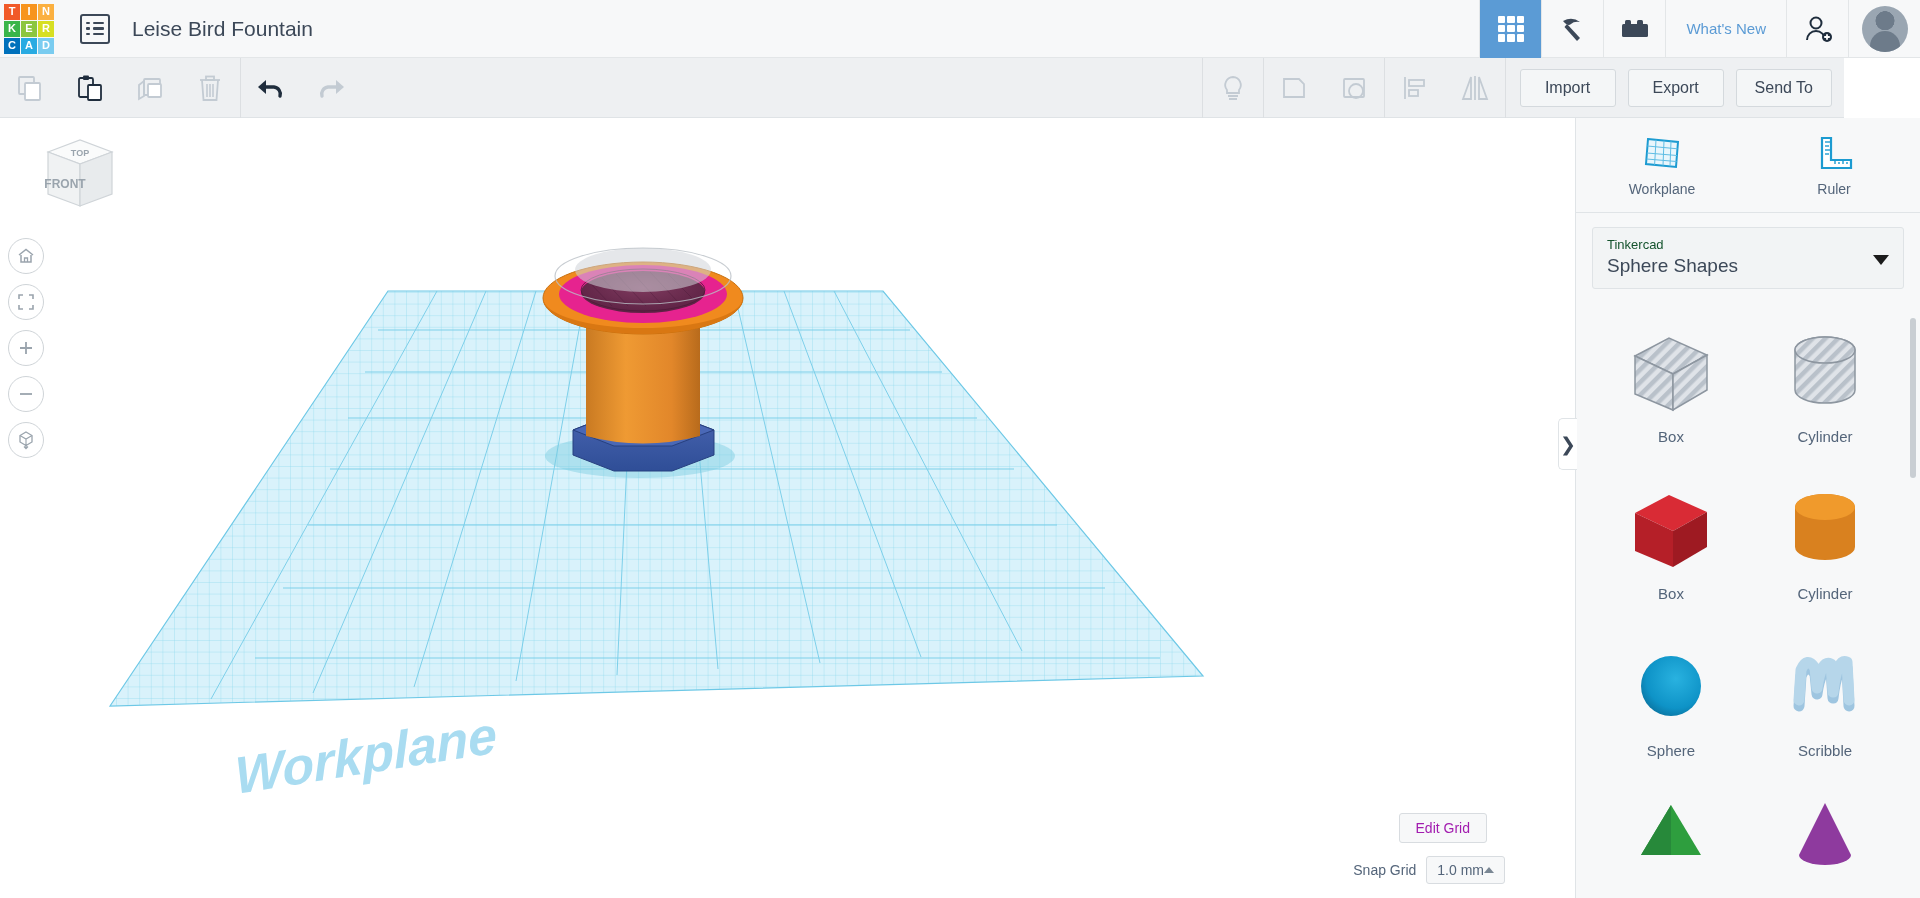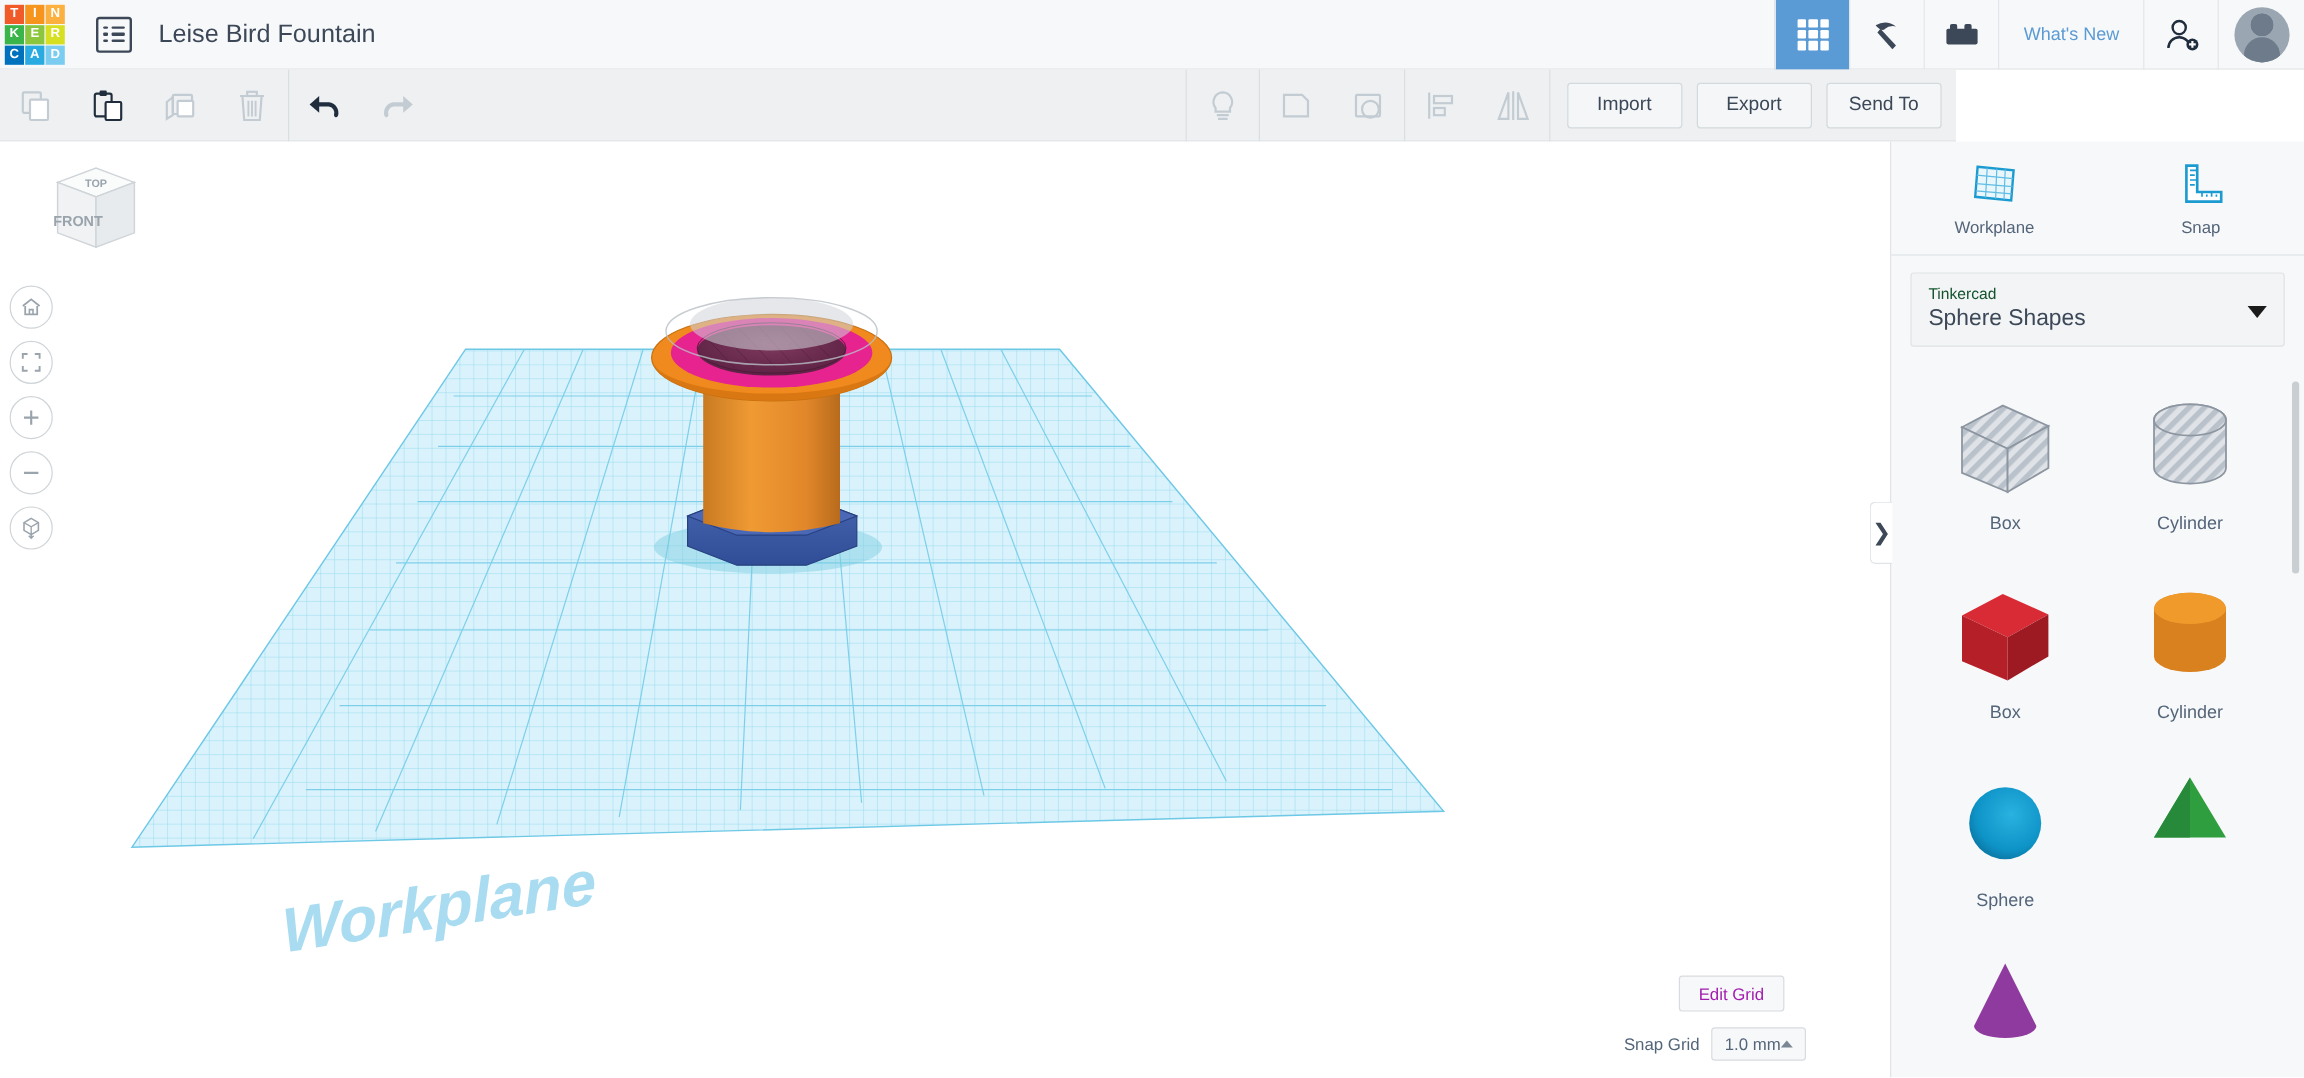--- a/index.html
+++ b/index.html
@@ -66,21 +66,21 @@
     background: radial-gradient(circle at 50% 32%, #6d7b8a 0 24%, #9aa6b2 25% 100%);
     position: relative; overflow: hidden; cursor: pointer;
   }
   .avatar::after {
     content: ""; position: absolute; left: 50%; top: 56%; transform: translateX(-50%);
     width: 30px; height: 30px; border-radius: 50% 50% 0 0; background: #6d7b8a;
   }
 
   
   .toolbar {
-    position: absolute; top: 58px; left: 0; width: 1630px; height: 60px;
+    position: absolute; top: 58px; left: 0; width: 1844px; height: 60px;
     background: #eef0f2; border-bottom: 1px solid #dfe3e6;
     display: flex; align-items: center;
   }
   .tb-group { display: flex; align-items: center; height: 60px; }
   .tb-btn {
     width: 60px; height: 60px; display: flex; align-items: center; justify-content: center;
     cursor: pointer;
   }
   .tb-sep { width: 1px; height: 60px; background: #dcdfe2; }
   .spacer { flex: 1; }
@@ -477,21 +477,21 @@
             <line x1="13" y1="9" x2="19" y2="9"></line>
             <line x1="13" y1="13" x2="17" y2="13"></line>
             <line x1="13" y1="17" x2="19" y2="17"></line>
             <line x1="13" y1="21" x2="17" y2="21"></line>
             <line x1="23" y1="31" x2="23" y2="27"></line>
             <line x1="27" y1="31" x2="27" y2="29"></line>
             <line x1="31" y1="31" x2="31" y2="27"></line>
             <line x1="35" y1="31" x2="35" y2="29"></line>
           </g>
         </svg>
-        <span>Snap</span>
+        <span>Ruler</span>
       </div>
     </div>
 
     <div class="rp-dd-wrap">
       <div class="rp-dd">
         <div class="cat">Tinkercad</div>
         <div class="sel">Sphere Shapes</div>
         <div class="caret-down"></div>
       </div>
     </div>
@@ -556,20 +556,29 @@
                   <stop offset="70%" stop-color="#0e93c7"></stop>
                   <stop offset="100%" stop-color="#0a6f9a"></stop>
                 </radialGradient>
               </defs>
               <circle cx="50" cy="50" r="30" fill="url(#sphG)"></circle>
             </svg>
           </div>
           <div class="shape-name">Sphere</div>
         </div>
 
+        <div class="shape-cell">
+          <div class="shape-art">
+            <svg width="100" height="100" viewBox="0 0 100 100">
+              <path d="M24,70 L26,40 Q32,26 40,38 L42,58 Q46,30 56,34 L58,62 Q62,28 72,32 L74,70" fill="none" stroke="#9ec5e0" stroke-width="11" stroke-linecap="round" stroke-linejoin="round"></path>
+              <path d="M24,64 L26,34 Q32,20 40,32 L42,52 Q46,24 56,28 L58,56 Q62,22 72,26 L74,64" fill="none" stroke="#b6d6ea" stroke-width="11" stroke-linecap="round" stroke-linejoin="round"></path>
+            </svg>
+          </div>
+          <div class="shape-name">Scribble</div>
+        </div>
 
         <div class="shape-cell">
           <div class="shape-art">
             <svg width="100" height="100" viewBox="0 0 100 100">
               <polygon points="50,12 80,62 20,62" fill="#2e9e3e"></polygon>
               <polygon points="50,12 50,62 20,62" fill="#27893a"></polygon>
             </svg>
           </div>
           <div class="shape-name"></div>
         </div>

